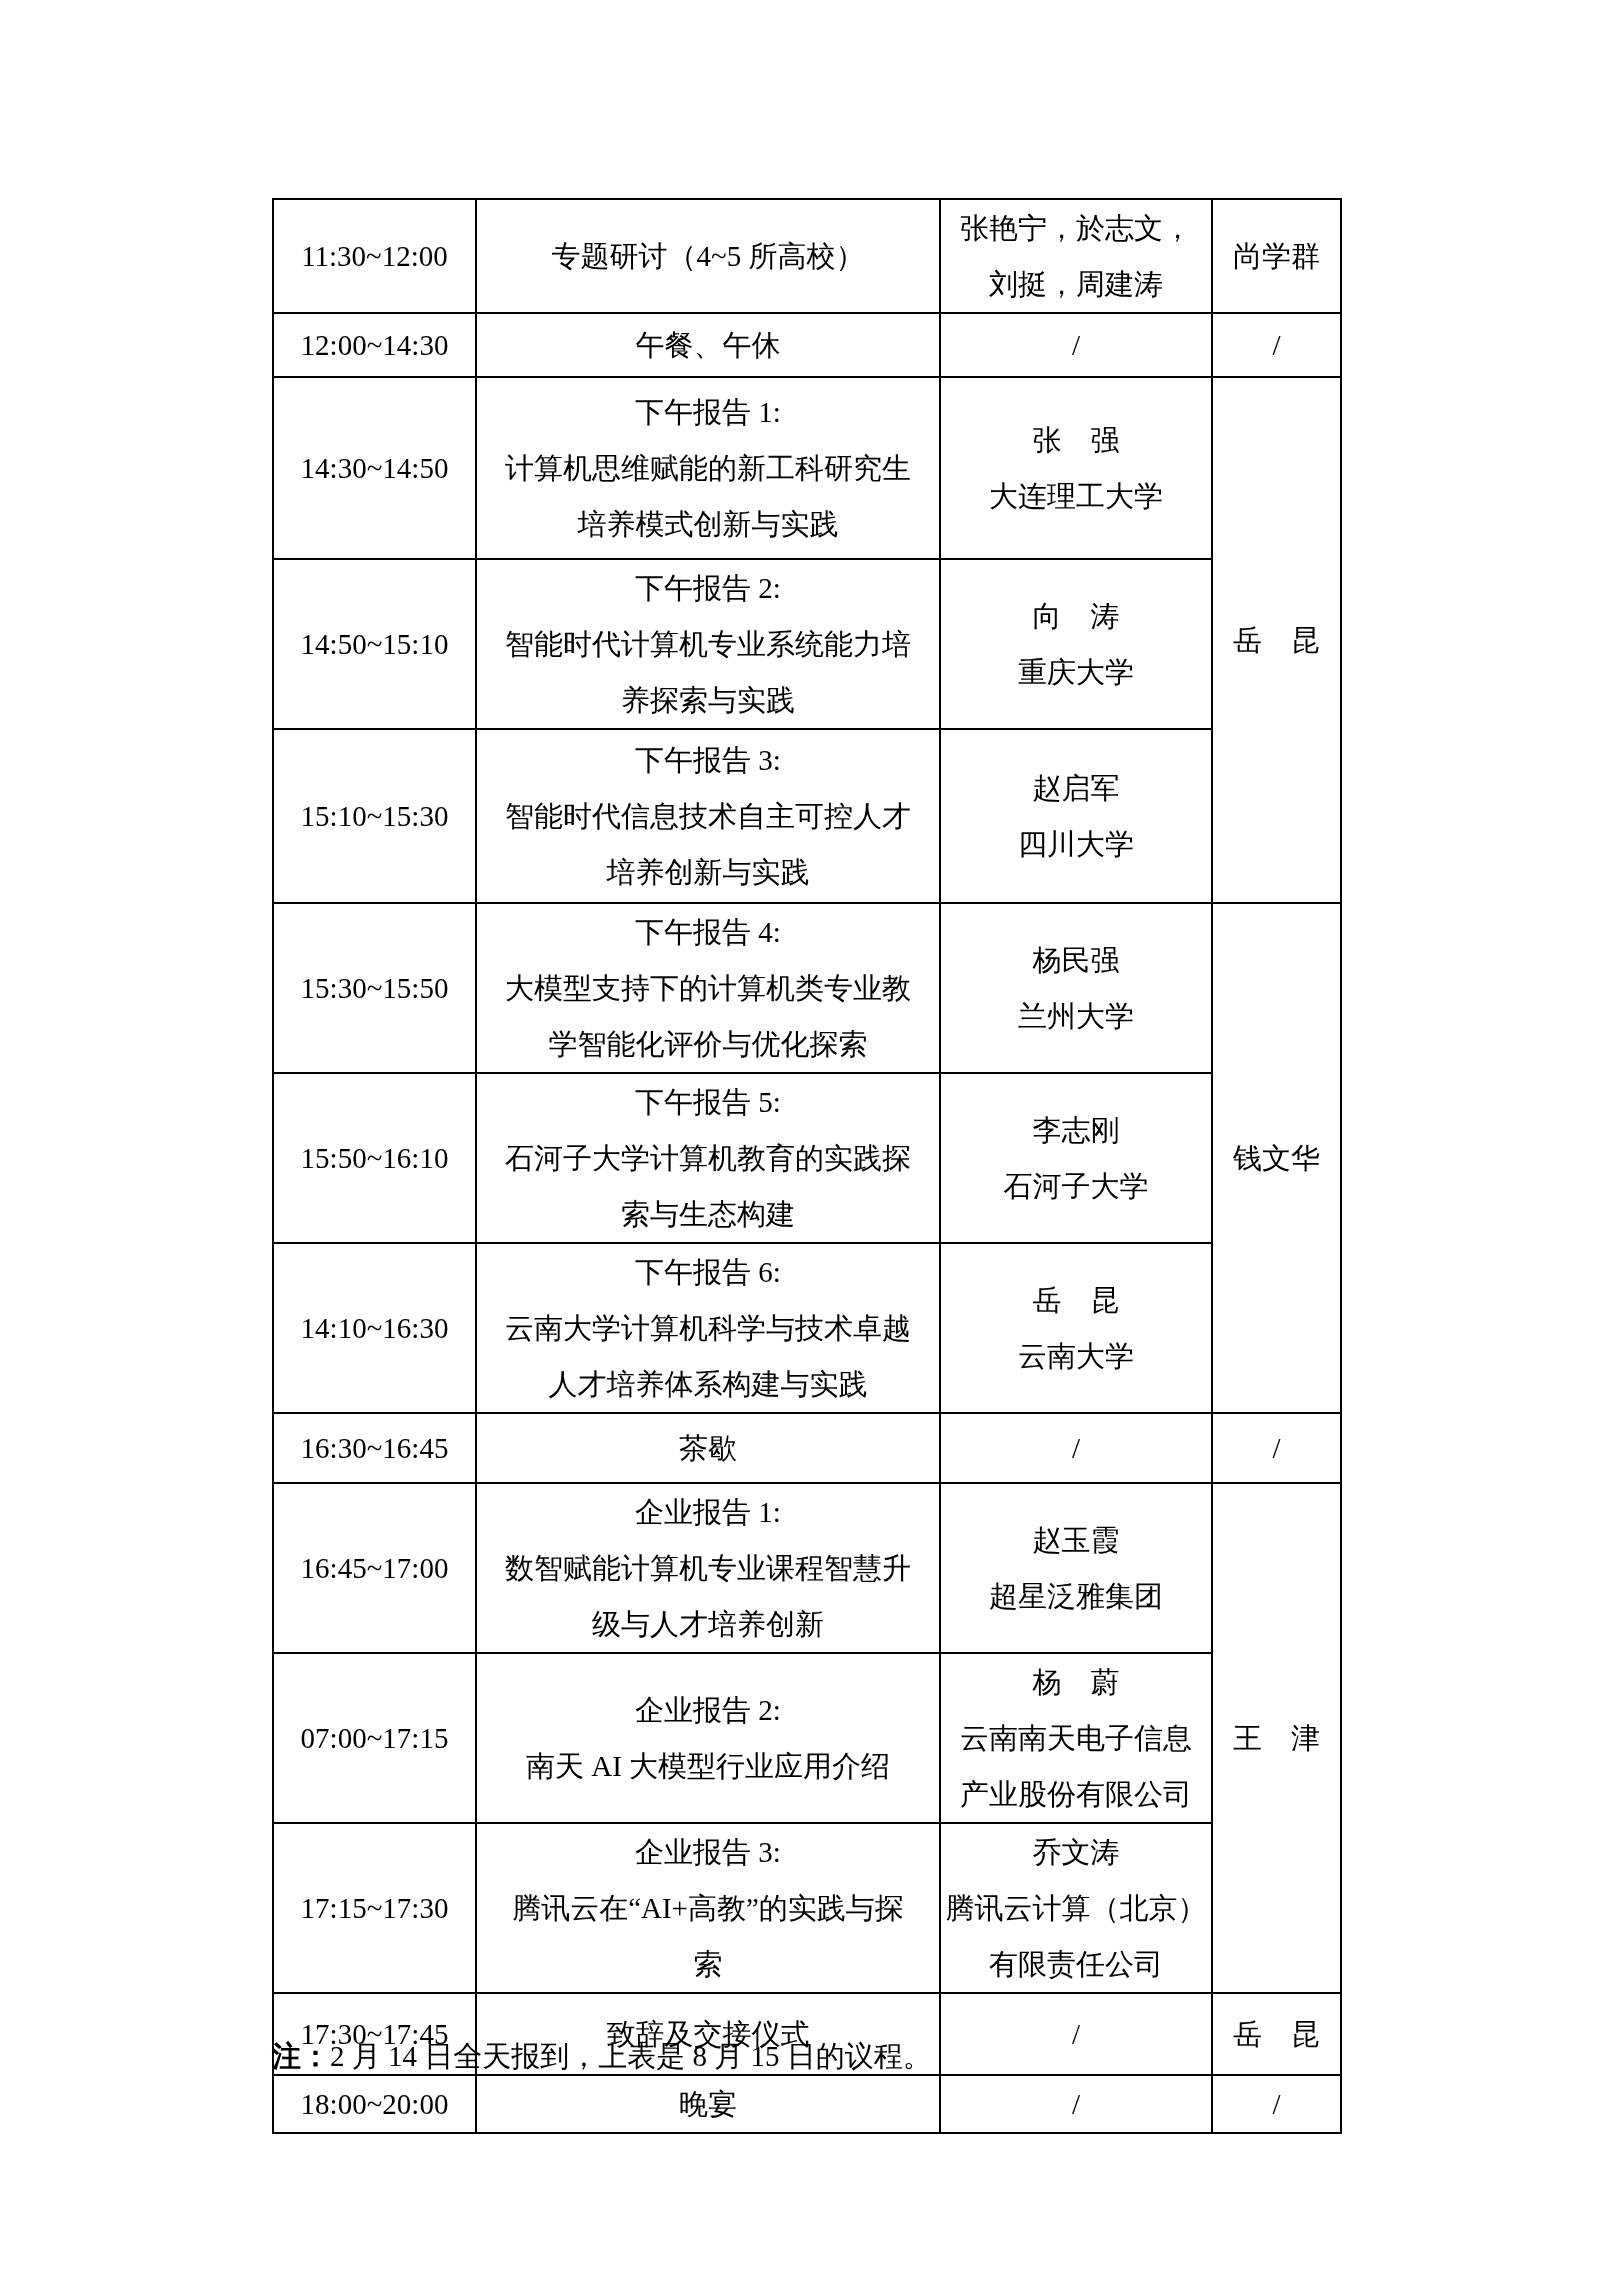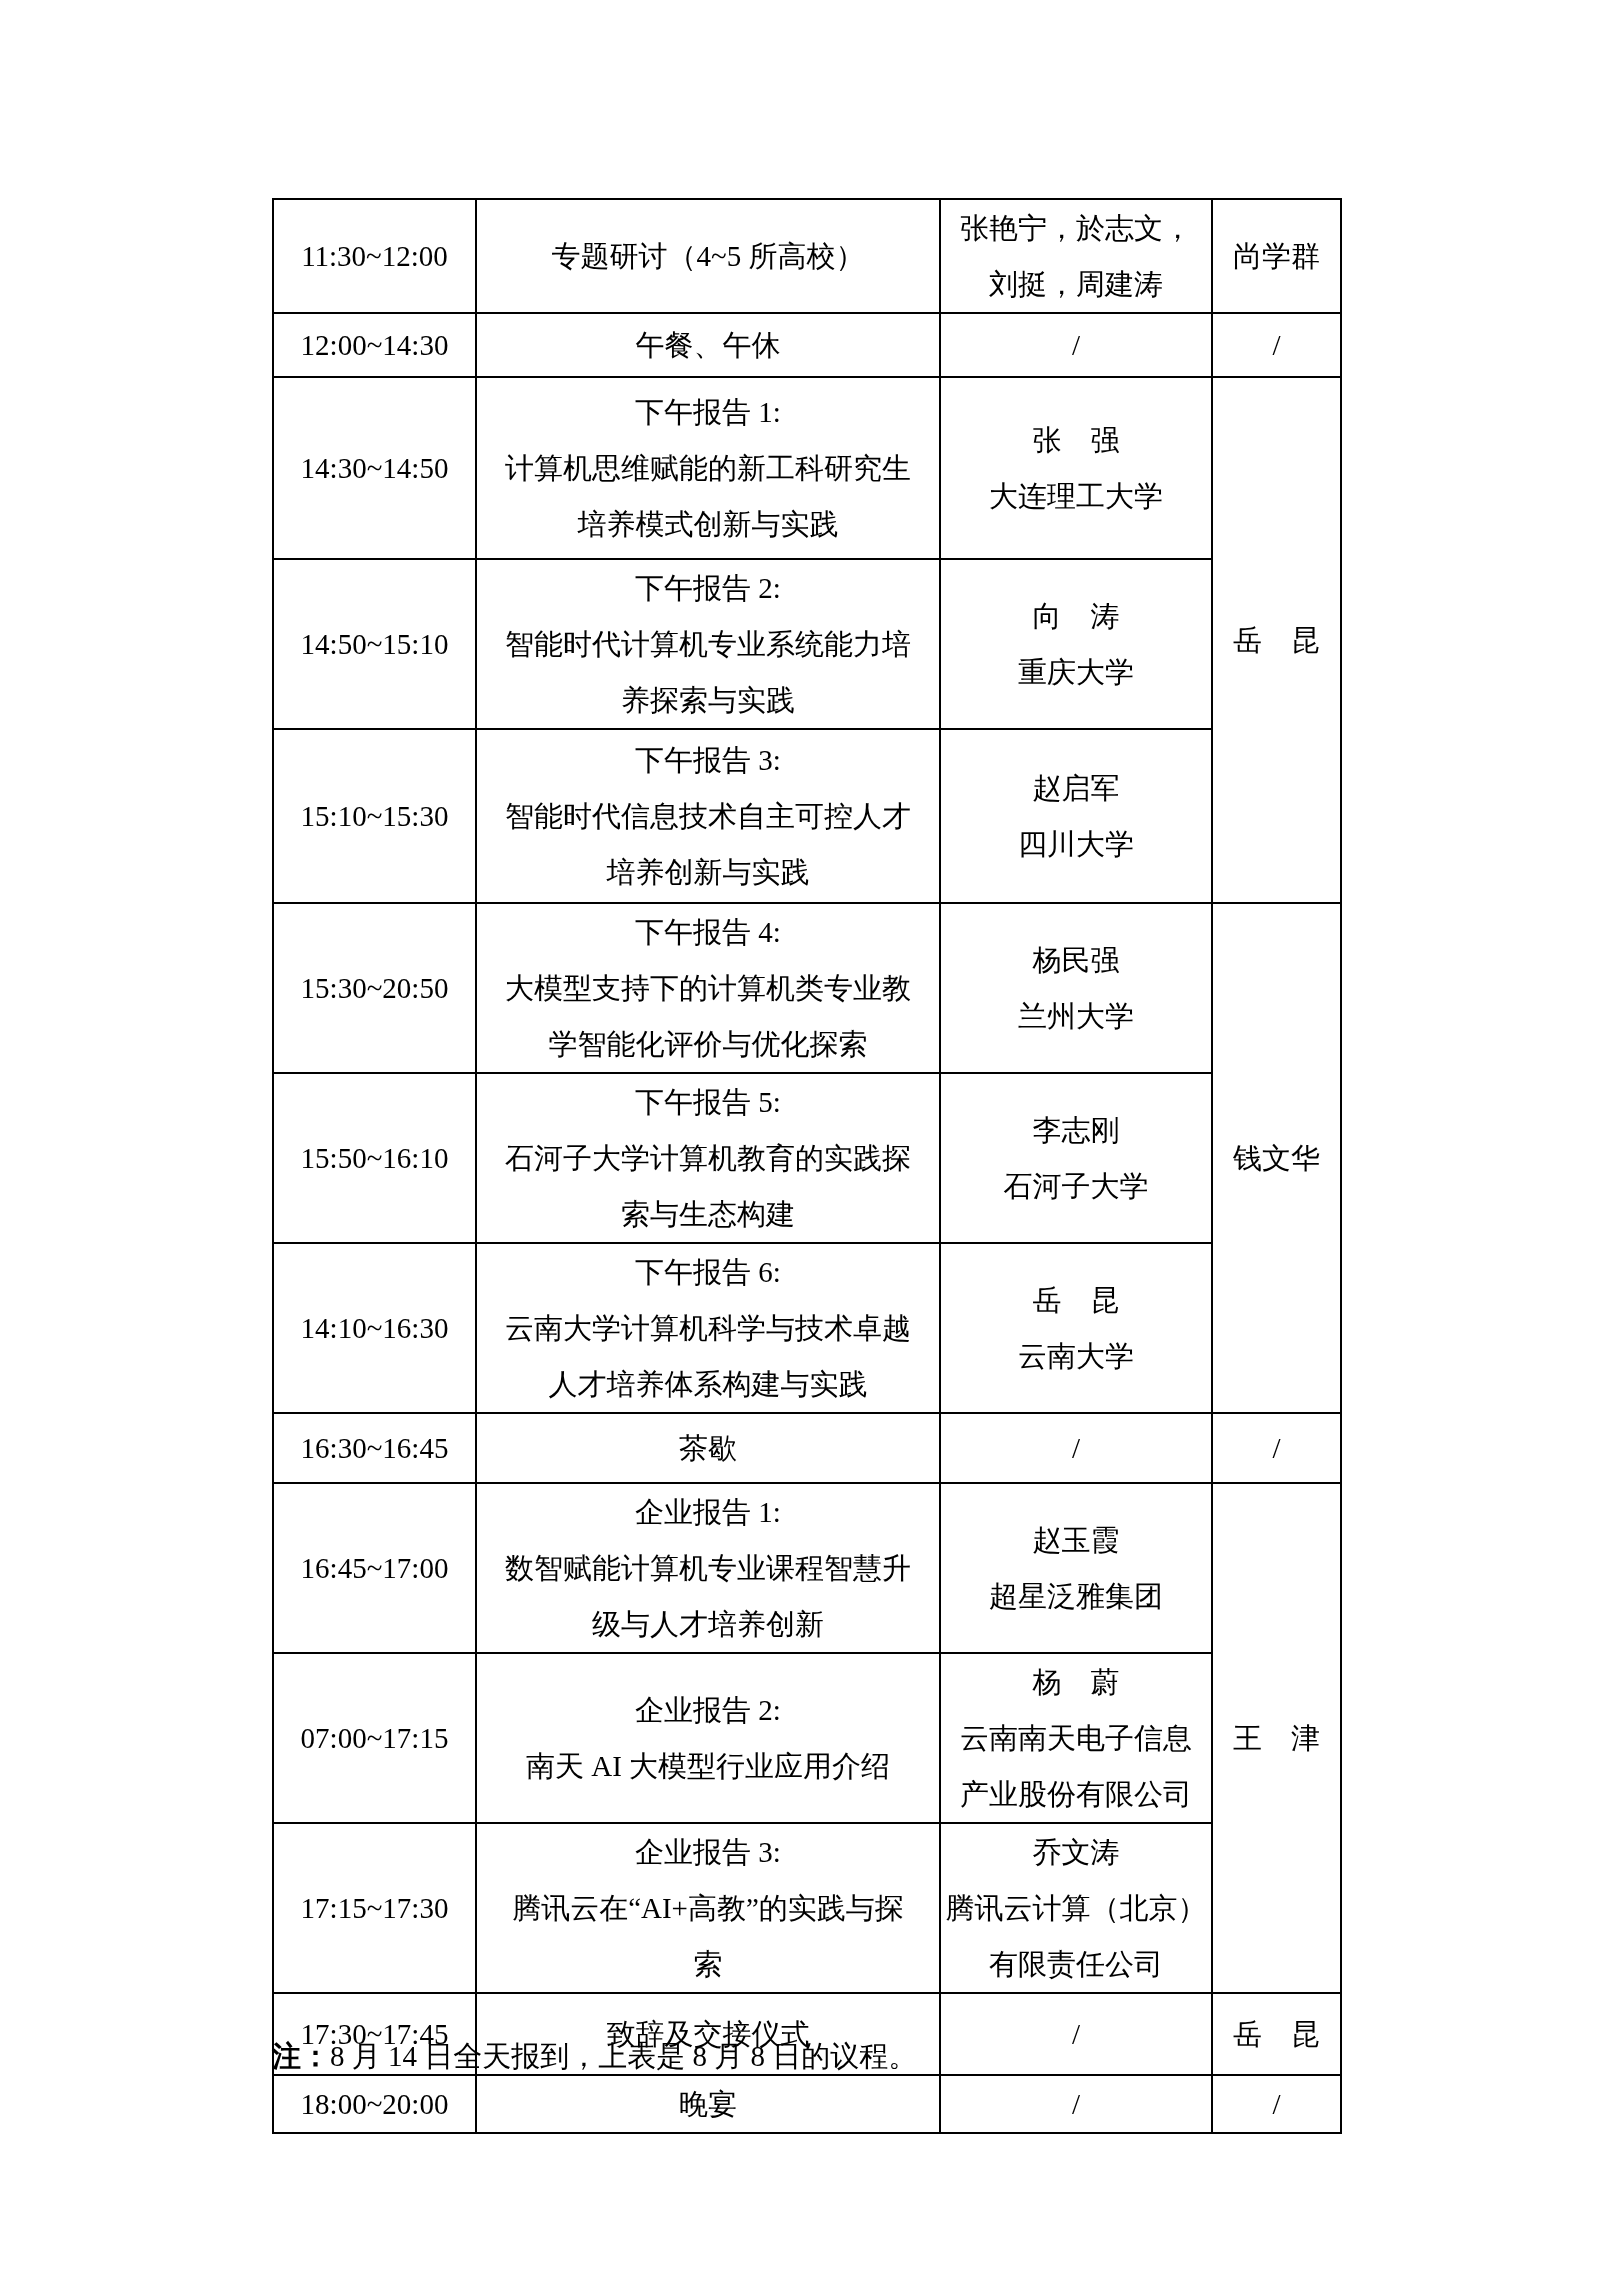--- a/index.html
+++ b/index.html
@@ -81,21 +81,21 @@
         <td>14:50~15:10</td>
         <td>下午报告 2:<br>智能时代计算机专业系统能力培<br>养探索与实践</td>
         <td>向　涛<br>重庆大学</td>
       </tr>
       <tr style="height:174px;">
         <td>15:10~15:30</td>
         <td>下午报告 3:<br>智能时代信息技术自主可控人才<br>培养创新与实践</td>
         <td>赵启军<br>四川大学</td>
       </tr>
       <tr style="height:167px;">
-        <td>15:30~20:50</td>
+        <td>15:30~15:50</td>
         <td>下午报告 4:<br>大模型支持下的计算机类专业教<br>学智能化评价与优化探索</td>
         <td>杨民强<br>兰州大学</td>
         <td rowspan="3">钱文华</td>
       </tr>
       <tr style="height:153px;">
         <td>15:50~16:10</td>
         <td>下午报告 5:<br>石河子大学计算机教育的实践探<br>索与生态构建</td>
         <td>李志刚<br>石河子大学</td>
       </tr>
       <tr style="height:154px;">
@@ -134,17 +134,17 @@
       <tr style="height:58px;margin-top:34px;">
         <td>18:00~20:00</td>
         <td>晚宴</td>
         <td>/</td>
         <td>/</td>
       </tr>
     </tbody>
   </table>
 
   <div class="note">
-    <span class="note-prefix">注：</span><span>8 月 14 日全天报到，上表是 8 月 8 日的议程。</span>
+    <span class="note-prefix">注：</span><span>2 月 14 日全天报到，上表是 8 月 15 日的议程。</span>
   </div>
 
 </div>
 
 
 </body></html>

